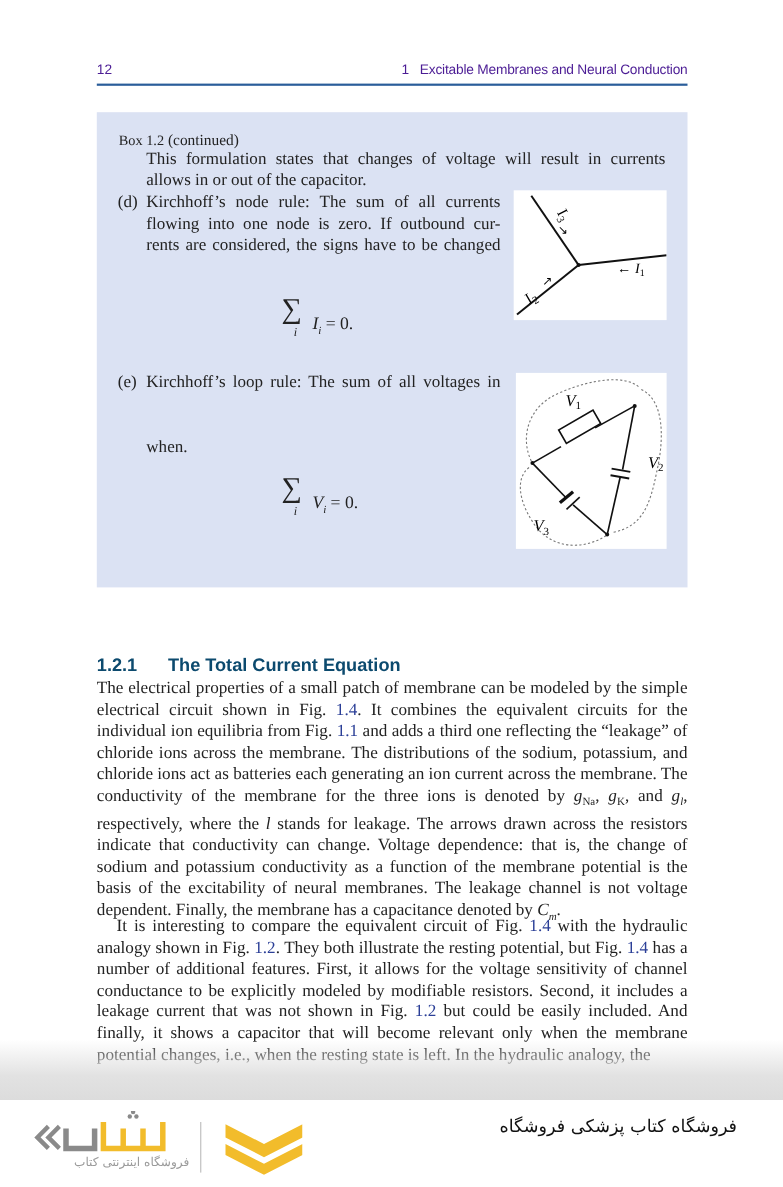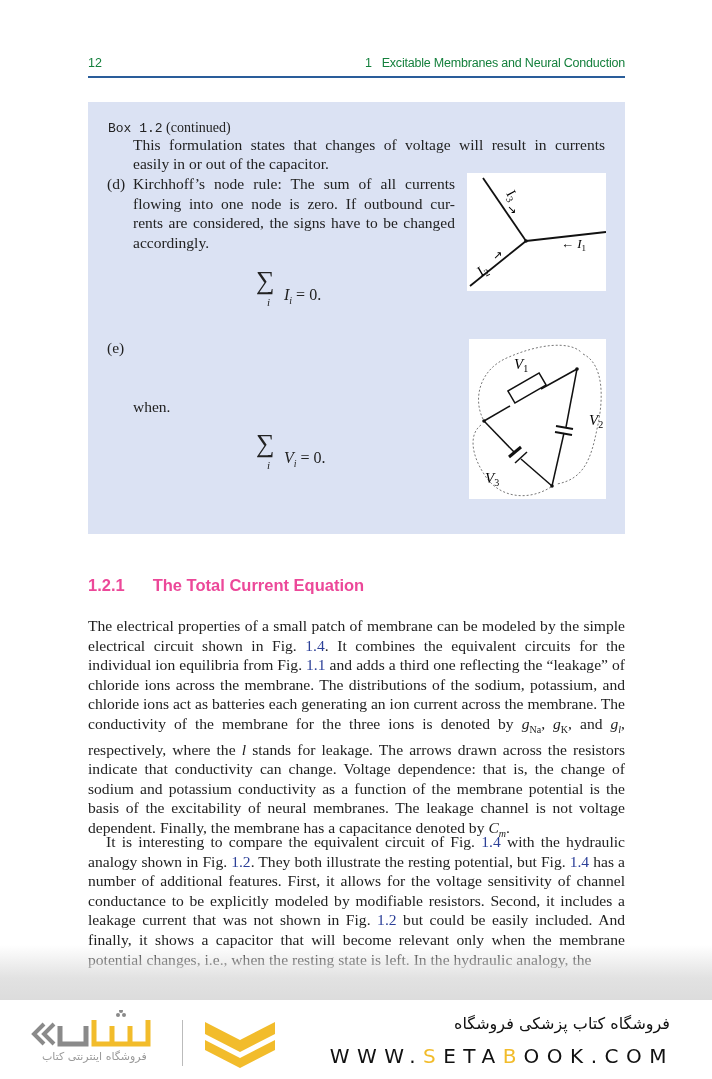--- a/index.html
+++ b/index.html
@@ -2,86 +2,85 @@
 <html><head>
 <meta charset="utf-8">
 <style>
   * { box-sizing: border-box; margin: 0; padding: 0; }
   html, body { width: 712px; height: 1079px; background: #ffffff; overflow: hidden; }
   body { position: relative; font-family: "Liberation Serif", serif; color: #222; }
 
   .page { position: absolute; left: 0; top: 0; width: 712px; height: 1000px; background: #fff; }
 
   .running-head { position: absolute; left: 88px; top: 56px; width: 537px; height: 20px;
-    font-family: "Liberation Sans", sans-serif; font-size: 12.5px; color: #15803d; }
+    font-family: "Liberation Sans", sans-serif; font-size: 12.5px; color: #4c1d95; }
   .running-head .pnum { position: absolute; left: 0; top: 0; }
   .running-head .chap { position: absolute; right: 0; top: 0; letter-spacing: -0.2px; }
   .running-head .chap .cnum { margin-right: 10px; }
   .head-rule { position: absolute; left: 88px; top: 76px; width: 537px; height: 2px; background: #2a5d9a; }
 
   .box { position: absolute; left: 88px; top: 102px; width: 537px; height: 432px; background: #dbe2f3; }
   .box-title { position: absolute; left: 20px; top: 18px; font-size: 14px; }
-  .box-title .bl { font-family: Liberation Mono, monospace; font-size: 13px; }
+  .box-title .bl { font-family: Liberation Serif, serif; font-size: 13px; }
   .btext { position: absolute; font-size: 15.5px; line-height: 19.5px; text-align: justify; text-align-last: left; }
   .item-label { position: absolute; font-size: 15.5px; line-height: 19.5px; }
 
   .eq { position: absolute; font-size: 16px; }
   .eq .sigma { font-size: 26px; position: absolute; left: 0; top: -8px; }
   .eq .sub { font-size: 11px; font-style: italic; position: absolute; left: 11px; top: 22px; }
   .eq .expr { position: absolute; left: 28px; top: 12px; white-space: nowrap; }
   .eq .expr i { font-style: italic; }
 
   .fig { position: absolute; background: #fff; }
 
-  .section-title { position: absolute; left: 88px; top: 576px; font-family: "Liberation Sans", sans-serif;
-    font-weight: bold; font-size: 16.5px; color: #ec4899; }
+  .section-title { position: absolute; left: 88px; top: 596px; font-family: "Liberation Sans", sans-serif;
+    font-weight: bold; font-size: 16.5px; color: #0c4a6e; }
   .section-title .snum { margin-right: 28px; }
 
   .body-text { position: absolute; left: 88px; width: 537px; font-size: 15.6px; line-height: 19.6px;
     text-align: justify; color: #222; }
   .body-text .ref { color: #2b3f97; margin-top: 11px; }
   .body-text i { font-style: italic; }
   .body-text .indent { display: inline-block; width: 18px; }
 
   .fade { position: absolute; left: 0; top: 945px; width: 712px; height: 55px;
     background: linear-gradient(to bottom, rgba(255,255,255,0) 0%, #e2e2e2 60%, #dcdcdc 100%); }
 
   .footer { position: absolute; left: 0; top: 1000px; width: 712px; height: 79px; background: #fff; }
   .footer .fa-title { position: absolute; right: 42px; top: 14px; font-family: "DejaVu Sans", sans-serif;
     font-size: 16px; color: #111; direction: rtl; }
   .footer .url { position: absolute; right: 38px; top: 44px; font-family: "DejaVu Sans", sans-serif;
     font-size: 20px; letter-spacing: 7.5px; color: #111; }
   .footer .url .hl { color: #f2bc2b; }
   .logo { position: absolute; left: 30px; top: 10px; width: 245px; height: 62px; }
   .logo .divider { position: absolute; left: 152px; top: 10px; width: 1px; height: 46px; background: #bbb; }
   .logo .fa-sub { position: absolute; left: 12px; top: 40px; font-family: "DejaVu Sans", sans-serif;
-    font-size: 11px; color: #9a9a9a; direction: rtl; width: 130px; text-align: left; }
+    font-size: 11px; color: #9a9a9a; direction: rtl; width: 130px; text-align: right; }
 </style>
 </head>
 <body>
 
 <div class="page">
 
   <div class="running-head">
     <span class="pnum">12</span>
     <span class="chap"><span class="cnum">1</span><span>Excitable Membranes and Neural Conduction</span></span>
   </div>
   <div class="head-rule"></div>
 
   <div class="box">
     <div class="box-title"><span class="bl">Box 1.2</span> <span>(continued)</span></div>
 
     <div class="btext" style="left:45px; top:33px; width:472px; text-align-last: justify;">This formulation states that changes of voltage will result in currents</div>
-    <div class="btext" style="left:45px; top:52px; width:472px;">easily in or out of the capacitor.</div>
+    <div class="btext" style="left:45px; top:52px; width:472px;">allows in or out of the capacitor.</div>
 
     <div class="item-label" style="left:19px; top:72px;">(d)</div>
     <div class="btext" style="left:45px; top:91.5px; width:322px; text-align-last: justify;">flowing into one node is zero. If outbound cur-</div>
     <div class="btext" style="left:45px; top:72px; width:322px; text-align-last: justify;">Kirchhoff’s node rule: The sum of all currents</div>
     <div class="btext" style="left:45px; top:111px; width:322px; text-align-last: justify;">rents are considered, the signs have to be changed</div>
-    <div class="btext" style="left:45px; top:130.5px; width:322px;">accordingly.</div>
 
     <div class="eq" style="left:168px; top:172px; width:120px; height:36px;">
       <span class="sigma">∑</span>
       <span class="sub">i</span>
       <span class="expr"><i>I</i><sub style="font-size:10px;font-style:italic">i</sub> <span>= 0.</span></span>
     </div>
 
     <div class="fig" style="left:379px; top:71px; width:139px; height:118px;">
       <svg width="139" height="118" viewBox="0 0 139 118">
         <line x1="16" y1="5" x2="59" y2="68" stroke="#111" stroke-width="1.8"></line>
@@ -90,20 +89,21 @@
         <circle cx="59" cy="68" r="1.8" fill="#111"></circle>
         <text x="38" y="22" font-family="Liberation Serif, serif" font-size="14" transform="rotate(62 40 22)">I<tspan font-size="10" dy="3">3</tspan></text>
         <text x="40" y="40" font-family="DejaVu Sans, sans-serif" font-size="11">↘</text>
         <text x="94" y="75" font-family="Liberation Serif, serif" font-size="13">← <tspan font-style="italic">I</tspan><tspan font-size="9" dy="3">1</tspan></text>
         <text x="12" y="103" font-family="Liberation Serif, serif" font-size="14" transform="rotate(-30 14 100)">I<tspan font-size="10" dy="3">2</tspan></text>
         <text x="26" y="86" font-family="DejaVu Sans, sans-serif" font-size="11">↗</text>
       </svg>
     </div>
 
     <div class="item-label" style="left:19px; top:236px;">(e)</div>
+    <div class="btext" style="left:45px; top:236px; width:322px; text-align-last: justify;">Kirchhoff’s loop rule: The sum of all voltages in</div>
     <div class="btext" style="left:45px; top:294.5px; width:322px;">when.</div>
 
     <div class="eq" style="left:168px; top:335px; width:120px; height:36px;">
       <span class="sigma">∑</span>
       <span class="sub">i</span>
       <span class="expr"><i>V</i><sub style="font-size:10px;font-style:italic">i</sub> <span>= 0.</span></span>
     </div>
 
     <div class="fig" style="left:381px; top:237px; width:137px; height:160px;">
       <svg width="137" height="160" viewBox="0 0 137 160">
@@ -157,14 +157,13 @@
         <circle cx="94" cy="5" r="2" fill="#8a8a8a"></circle>
         <circle cx="91" cy="1" r="2" fill="#8a8a8a"></circle>
 
       <path d="M175 12 L210 30 L245 12 L245 24 L210 42 L175 24 Z" fill="#f2bc2b"></path>
       <path d="M175 30 L210 48 L245 30 L245 40 L210 58 L175 40 Z" fill="#f2bc2b"></path>
     </svg>
     <div class="divider"></div>
     <div class="fa-sub">فروشگاه اینترنتی کتاب</div>
   </div>
   <div class="fa-title">فروشگاه کتاب پزشکی فروشگاه</div>
-  <div class="url"><span>WWW.</span><span class="hl">S</span><span>ETA</span><span class="hl">B</span><span>OOK.COM</span></div>
 </div>
 
 </body></html>

